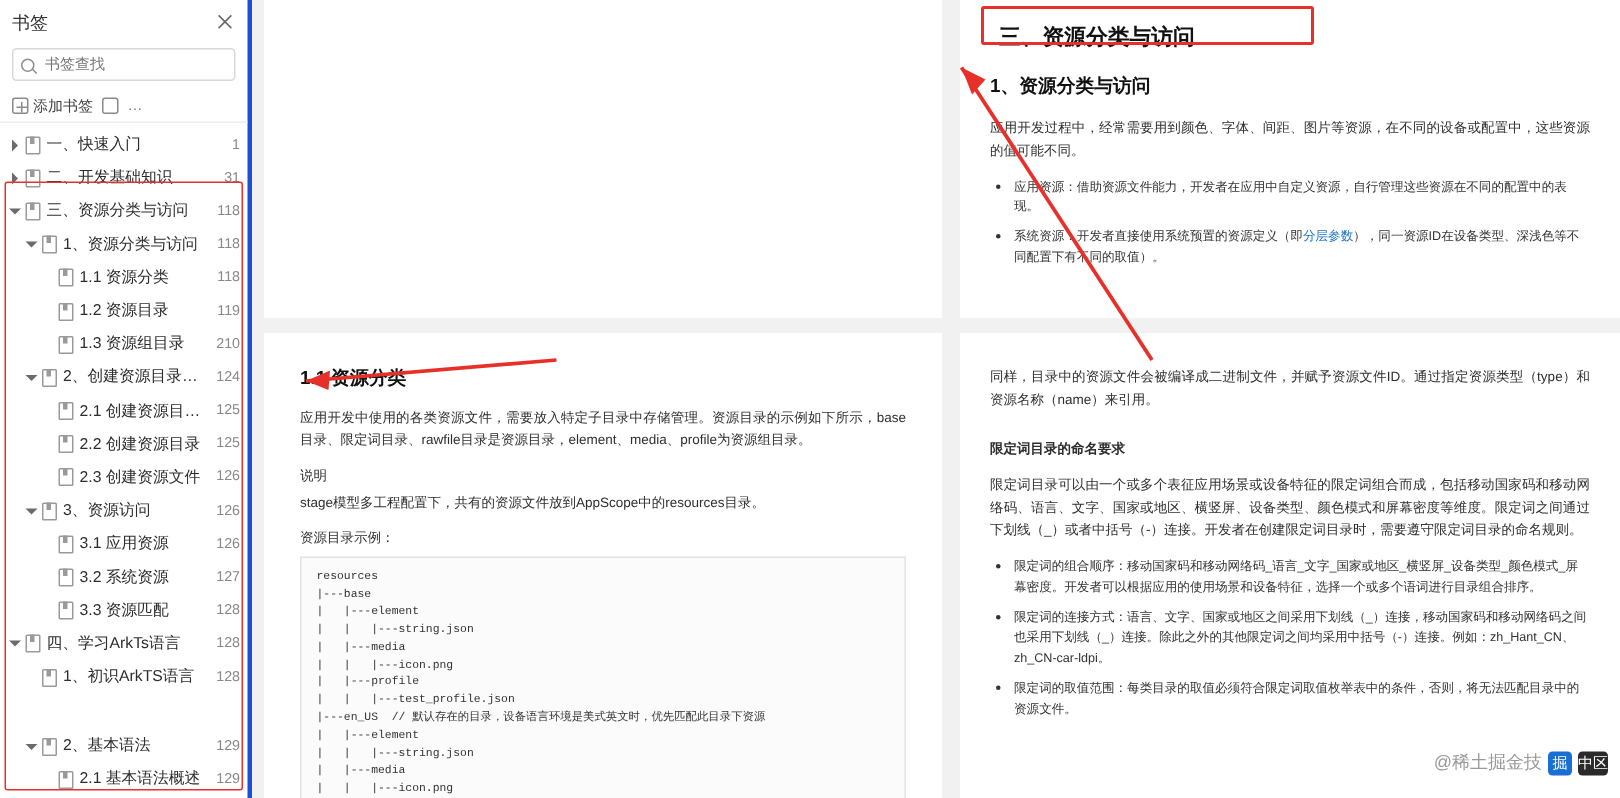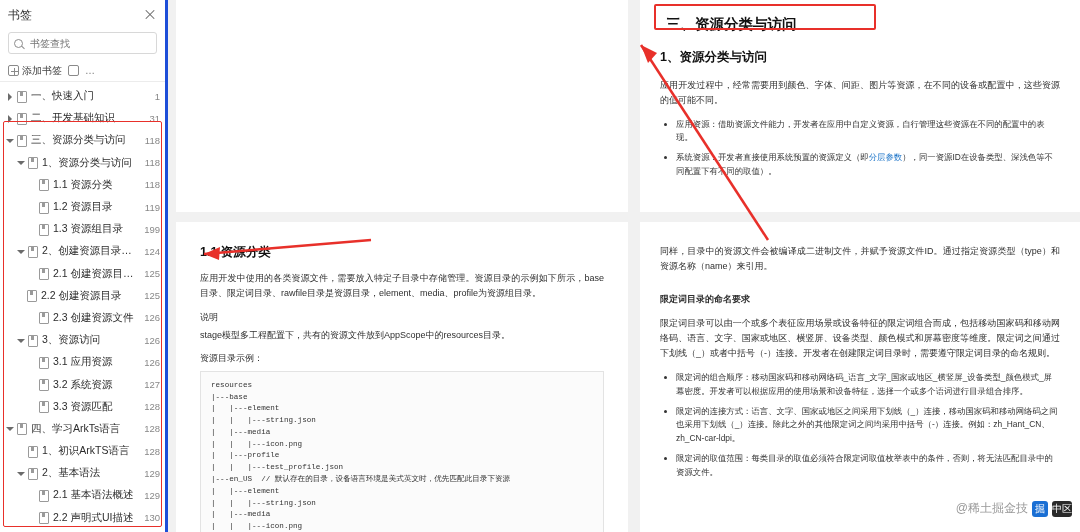--- a/index.html
+++ b/index.html
@@ -233,35 +233,35 @@
         <div class="row" style="padding-left: 26px;">
           <span class="caret none"></span>
           <span class="bkmk"></span>
           <span class="lbl">1.2 资源目录</span>
           <span class="pg">119</span>
         </div>
         <div class="row" style="padding-left: 26px;">
           <span class="caret none"></span>
           <span class="bkmk"></span>
           <span class="lbl">1.3 资源组目录</span>
-          <span class="pg">199</span>
+          <span class="pg">210</span>
         </div>
         <div class="row" style="padding-left: 15px;">
           <span class="caret down"></span>
           <span class="bkmk"></span>
           <span class="lbl">2、创建资源目录和资源文件</span>
           <span class="pg">124</span>
         </div>
         <div class="row" style="padding-left: 26px;">
           <span class="caret none"></span>
           <span class="bkmk"></span>
           <span class="lbl">2.1 创建资源目录和资源文件</span>
           <span class="pg">125</span>
         </div>
-        <div class="row" style="padding-left: 14px;">
+        <div class="row" style="padding-left: 26px;">
           <span class="caret none"></span>
           <span class="bkmk"></span>
           <span class="lbl">2.2 创建资源目录</span>
           <span class="pg">125</span>
         </div>
         <div class="row" style="padding-left: 26px;">
           <span class="caret none"></span>
           <span class="bkmk"></span>
           <span class="lbl">2.3 创建资源文件</span>
           <span class="pg">126</span>
@@ -295,21 +295,21 @@
           <span class="bkmk"></span>
           <span class="lbl">四、学习ArkTs语言</span>
           <span class="pg">128</span>
         </div>
         <div class="row" style="padding-left: 15px;">
           <span class="caret none"></span>
           <span class="bkmk"></span>
           <span class="lbl">1、初识ArkTS语言</span>
           <span class="pg">128</span>
         </div>
-        <div class="row" style="padding-left: 15px;">
+        <div class="row" style="padding-left: 15px; margin-top: 24px;">
           <span class="caret down"></span>
           <span class="bkmk"></span>
           <span class="lbl">2、基本语法</span>
           <span class="pg">129</span>
         </div>
         <div class="row" style="padding-left: 26px;">
           <span class="caret none"></span>
           <span class="bkmk"></span>
           <span class="lbl">2.1 基本语法概述</span>
           <span class="pg">129</span>

